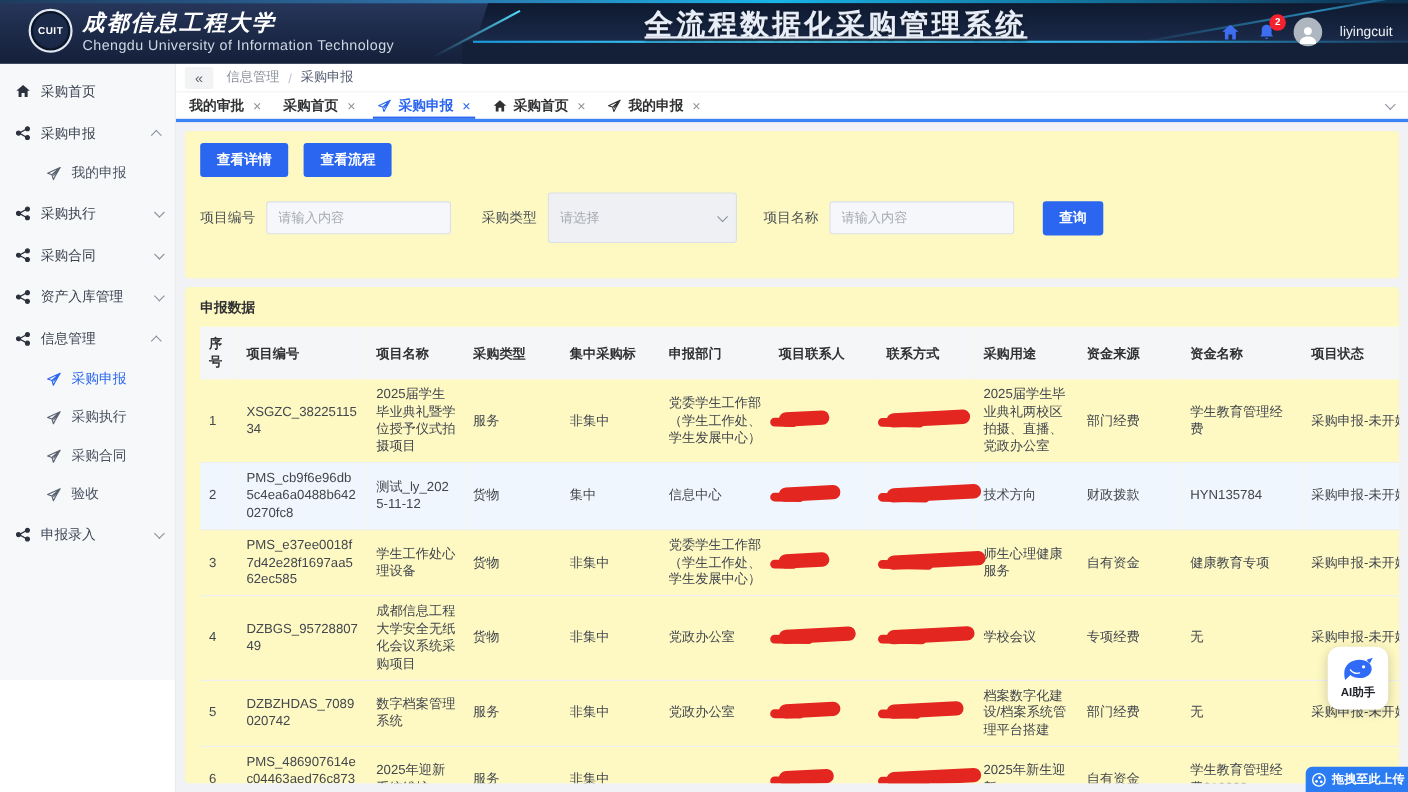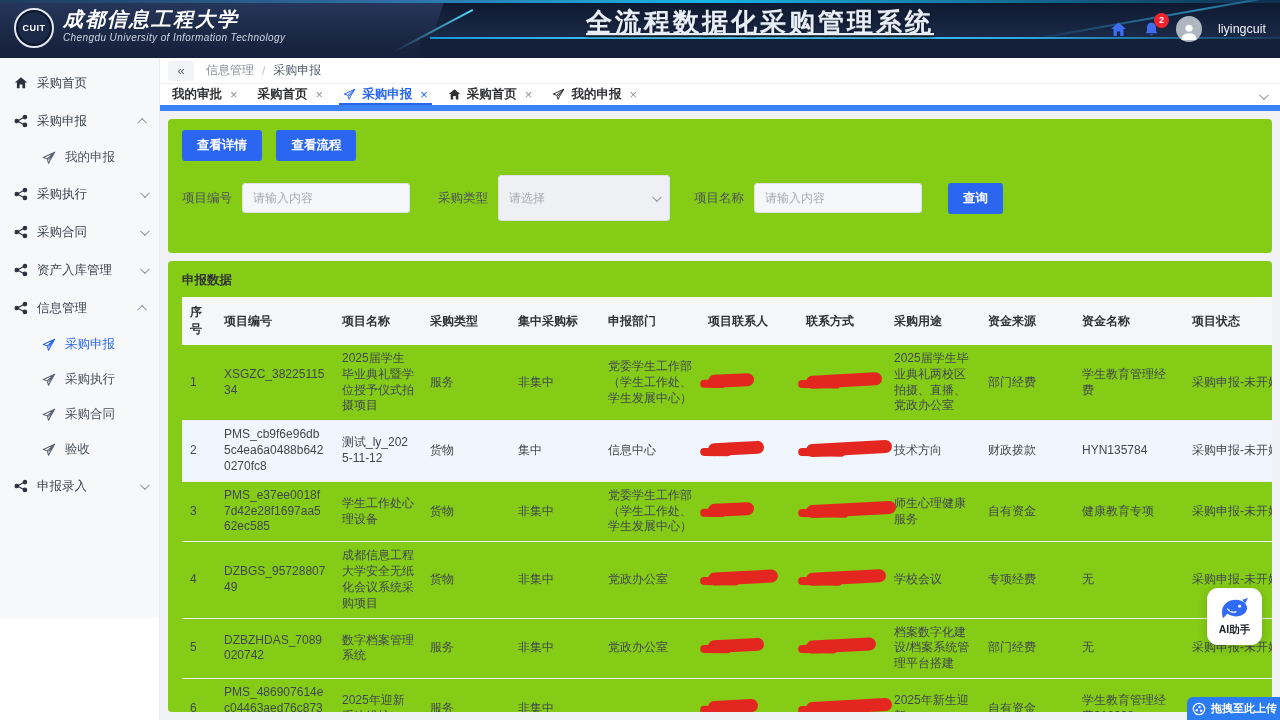--- a/index.html
+++ b/index.html
@@ -12,27 +12,27 @@
   .header::before { content:""; position:absolute; top:0; left:0; right:0; height:3px;
     background:linear-gradient(90deg,#1e3c5e 0%,#2e6fa5 30%,#18b4e8 55%,#0d2f4e 100%); }
   .hdr-banner { position:absolute; top:3px; left:432px; right:0; height:36px;
     background:linear-gradient(180deg,#0e1a30,#1b2a49); transform:skewX(-18deg); transform-origin:bottom left; }
   .hdr-substrip { position:absolute; top:38px; left:420px; right:0; height:20px; background:#141f38; }
   .streak1 { position:absolute; top:37px; left:430px; right:0; height:2px;
     background:linear-gradient(90deg,#1796d8 0%,#53dcff 35%,#2aa8e0 70%,rgba(42,168,224,.15) 100%); }
   .streak2 { position:absolute; top:30px; left:388px; width:90px; height:2px; background:linear-gradient(90deg,rgba(83,220,255,0),#53dcff); transform:rotate(-28deg); }
   .streak3 { position:absolute; top:14px; left:1020px; width:300px; height:2px; background:linear-gradient(90deg,rgba(83,220,255,0),#2f9fd4 60%,rgba(47,159,212,0)); transform:rotate(-10deg); opacity:.8; }
 
-  .logo-wrap { position:absolute; left:14px; top:8px; display:flex; align-items:flex-start; gap:9px; z-index:5; }
+  .logo-wrap { position:absolute; left:26px; top:8px; display:flex; align-items:flex-end; gap:9px; z-index:5; }
   .seal { width:40px; height:40px; border-radius:50%; border:2px solid #e2e8f1;
     background:radial-gradient(circle at 50% 45%,#1b2a49 55%,#0d1730 100%);
     display:flex; align-items:center; justify-content:center; box-shadow:inset 0 0 0 2px #0b1528; }
   .seal span { color:#fff; font-size:9px; font-weight:bold; letter-spacing:.5px; }
   .uni-cn { color:#fff; font-size:20px; font-weight:bold; font-family:"DejaVu Serif",serif; font-style:italic; letter-spacing:2px; line-height:1.1; }
-  .uni-en { color:#cdd6e4; font-size:10px; letter-spacing:.4px; margin-top:2px;font-style:italic; }
+  .uni-en { color:#cdd6e4; font-size:13px; letter-spacing:.4px; margin-top:2px; }
 
   .title-wrap { position:absolute; left:470px; width:580px; top:5px; text-align:center; z-index:5; }
   .sys-title { font-size:26px; font-weight:bold; letter-spacing:3px; color:#e8eef7;
     text-shadow:0 1px 0 #fff3, 0 2px 3px rgba(0,0,0,.55);text-decoration:underline; }
   .sys-sub { font-size:11px; color:#c2cede; margin-top:4px; letter-spacing:.5px; }
 
   .hdr-right { position:absolute; right:14px; top:0; height:58px; display:flex; align-items:center; gap:16px; z-index:6; }
   .hicon { width:17px; height:17px; display:block; cursor:pointer; }
   .bell-wrap { position:relative; }
   .badge { position:absolute; top:-8px; right:-9px; min-width:15px; height:15px; border-radius:8px;
@@ -55,33 +55,33 @@
   .caret.up { transform:rotate(-135deg) translateY(-2px); }
 
   
   .topbar { position:absolute; top:58px; left:160px; right:0; height:53px; background:#fff; z-index:5; }
   .crumb-row { height:26px; display:flex; align-items:center; padding-left:8px; border-bottom:1px solid #f0f1f3; }
   .collapse-btn { width:26px; height:20px; background:#f2f3f5; border-radius:3px; color:#5f6570; font-size:13px;
     display:flex; align-items:center; justify-content:center; cursor:pointer; margin-right:12px; }
   .crumb { font-size:12px; color:#8a8f99; display:flex; gap:8px; align-items:center; }
   .crumb .sep { color:#c0c4cc; }
   .crumb .cur { color:#515a6e; }
-  .tab-row { height:27px; display:flex; align-items:center; padding-left:12px; border-bottom:6px solid #3b82f6; position:relative; }
+  .tab-row { height:27px; display:flex; align-items:center; padding-left:12px; border-bottom:3px solid #3b82f6; position:relative; }
   .tab { display:flex; align-items:center; gap:6px; margin-right:20px; font-size:12.5px; font-weight:bold; color:#303133; cursor:pointer; position:relative; height:100%; }
   .tab .ticon { width:13px; height:13px; color:#303133; }
   .tab .close { font-weight:normal; color:#909399; font-size:13px; margin-left:2px; }
   .tab.active { color:#2a66f0; }
   .tab.active .ticon { color:#2a66f0; }
   .tab.active .close { color:#2a66f0; }
   .tab.active::after { content:""; position:absolute; left:-4px; right:-4px; bottom:0; height:2px; background:#2a66f0; }
   .tabbar-caret { position:absolute; right:14px; top:9px; }
 
   
   .content { position:absolute; top:111px; left:160px; right:0; bottom:0; background:#f0f2f5; padding:8px; display:flex; flex-direction:column; gap:8px; }
-  .card { background:#84cc16; border-radius:4px; }
+  .card { background:#fef9c3; border-radius:4px; }
   .filter-card { height:134px; padding:11px 14px; flex:0 0 auto; }
   .btn { display:inline-block; background:#2a66f0; color:#fff; font-size:12.5px; font-weight:bold;
     border:none; border-radius:3px; padding:7px 15px; cursor:pointer; font-family:inherit; }
   .btn + .btn { margin-left:10px; }
   .filter-form { display:flex; align-items:center; margin-top:14px; }
   .f-label { font-size:12.5px; color:#4e5358; margin-right:10px; }
   .f-input { width:168px; height:30px; background:#f5f7fa; border:1px solid #dcdfe6; border-radius:3px;
     font-size:12px; padding:0 10px; color:#333; font-family:inherit; }
   .f-input::placeholder { color:#a8abb2; }
   .f-select { width:172px; height:46px; background:#eef0f4; border:1px solid #dcdfe6; border-radius:3px;

